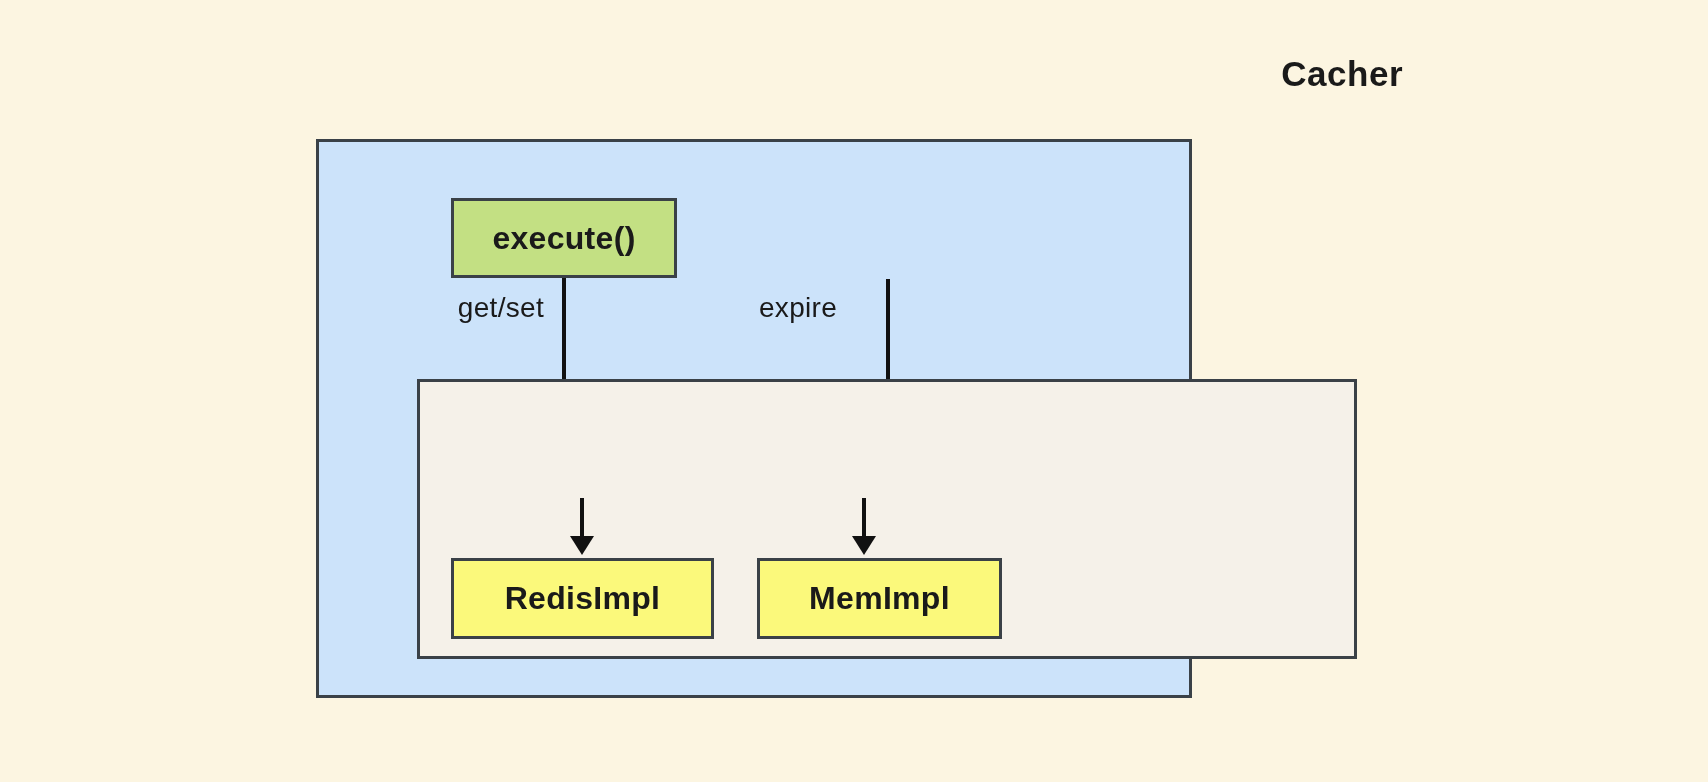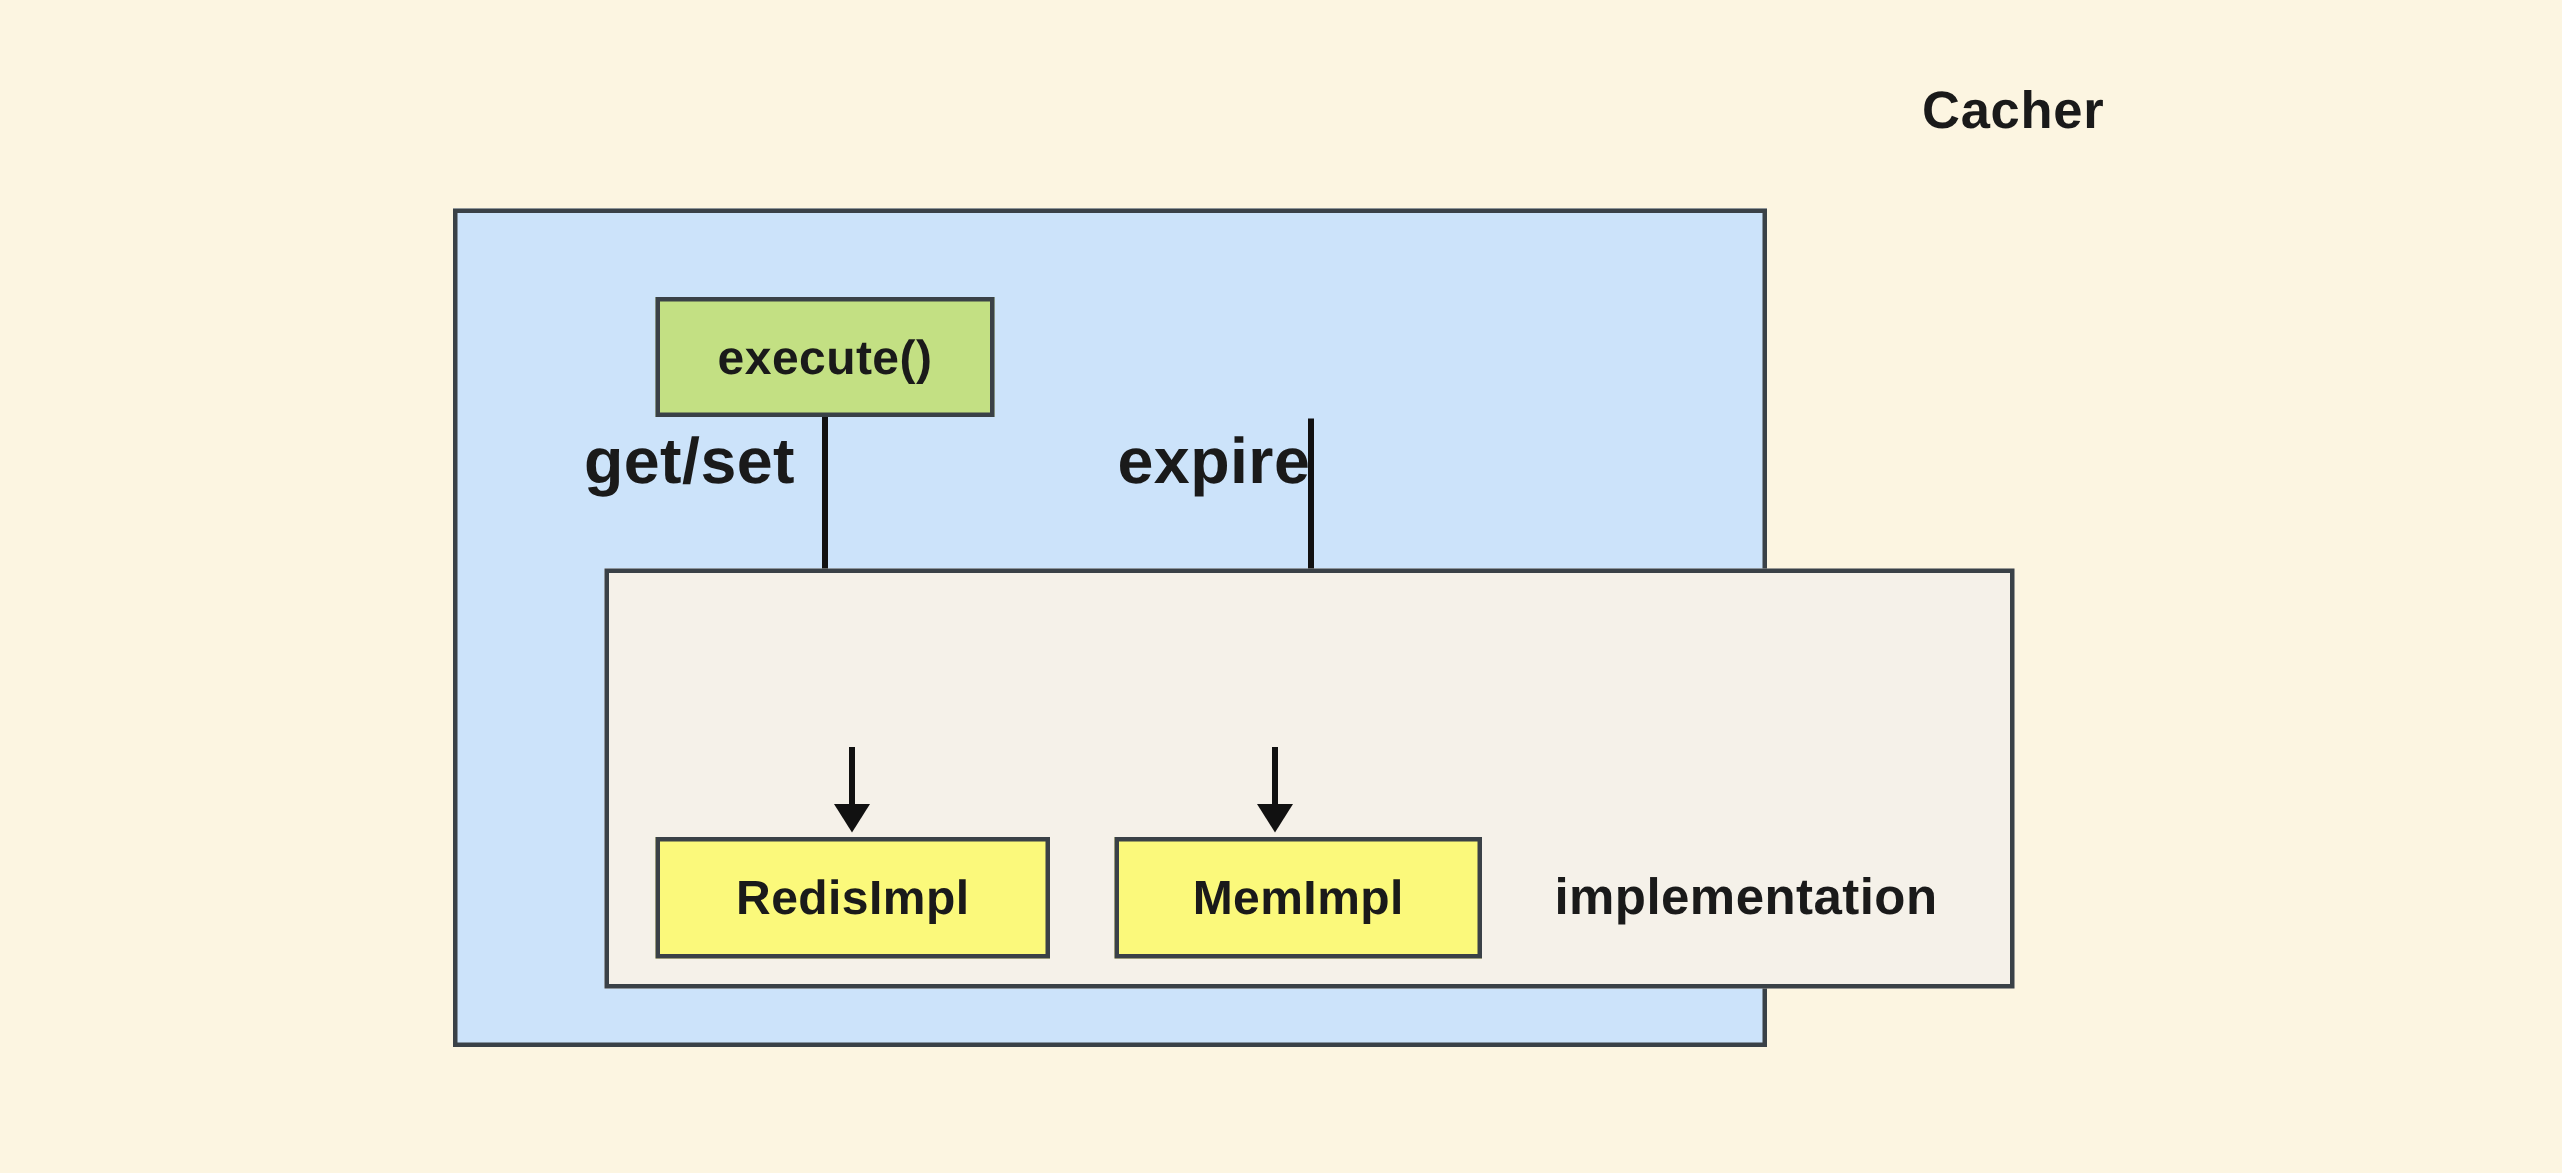--- a/index.html
+++ b/index.html
@@ -7,38 +7,38 @@
     position:relative;width:1708px;height:782px;overflow:hidden;
     background:var(--background,#FCF5E1);
     font-family:"Liberation Sans","DejaVu Sans",sans-serif;
     color:var(--text,#1A1A1A);
   }
   .title{
     position:absolute;left:302px;top:54px;width:1101px;
     text-align:right;font-size:35px;font-weight:600;letter-spacing:.5px;
   }
   .outer-box{
-    position:absolute;left:302px;top:139px;width:876px;height:559px;
+    position:absolute;left:316px;top:139px;width:876px;height:559px;
     background:var(--outer-box,#CCE3FA);
     border:3px solid var(--border,#3A4147);box-sizing:border-box;
   }
   .inner-box{
     position:absolute;left:98px;top:237px;width:940px;height:280px;
     background:var(--inner-box,#F5F1E9);
     border:3px solid var(--border,#3A4147);box-sizing:border-box;
   }
   .box{
     position:absolute;display:flex;align-items:center;justify-content:center;
     border:3px solid var(--border,#3A4147);box-sizing:border-box;
     font-size:32px;font-weight:600;letter-spacing:.3px;
   }
   .method{background:var(--method-box,#C3E083);}
   .storage{background:var(--storage-box,#FBF97B);}
   .edge-label{
-    position:absolute;font-size:43px;font-weight:700;
+    position:absolute;font-size:28px;font-weight:400;
     height:42px;line-height:42px;letter-spacing:.3px;
   }
   .layer-label{
     position:absolute;display:flex;align-items:center;justify-content:center;
     font-size:34px;font-weight:600;letter-spacing:.3px;
   }
   .arrow{position:absolute;width:24px;}
   .arrow .shaft{
     position:absolute;left:50%;transform:translateX(-50%);
     top:0;bottom:16px;width:4px;background:var(--arrow,#111111);
@@ -88,17 +88,16 @@
         <div class="head"></div>
       </div>
 
       <div class="box storage" style="left:31px;top:176px;width:263px;height:81px;">
         <span>RedisImpl</span>
       </div>
       <div class="box storage" style="left:337px;top:176px;width:245px;height:81px;">
         <span>MemImpl</span>
       </div>
 
-      <div class="layer-label" style="left:582px;top:176px;width:352px;height:81px;">implementation</div>
 
     </div>
   </div>
 </div>
 
 </body></html>

